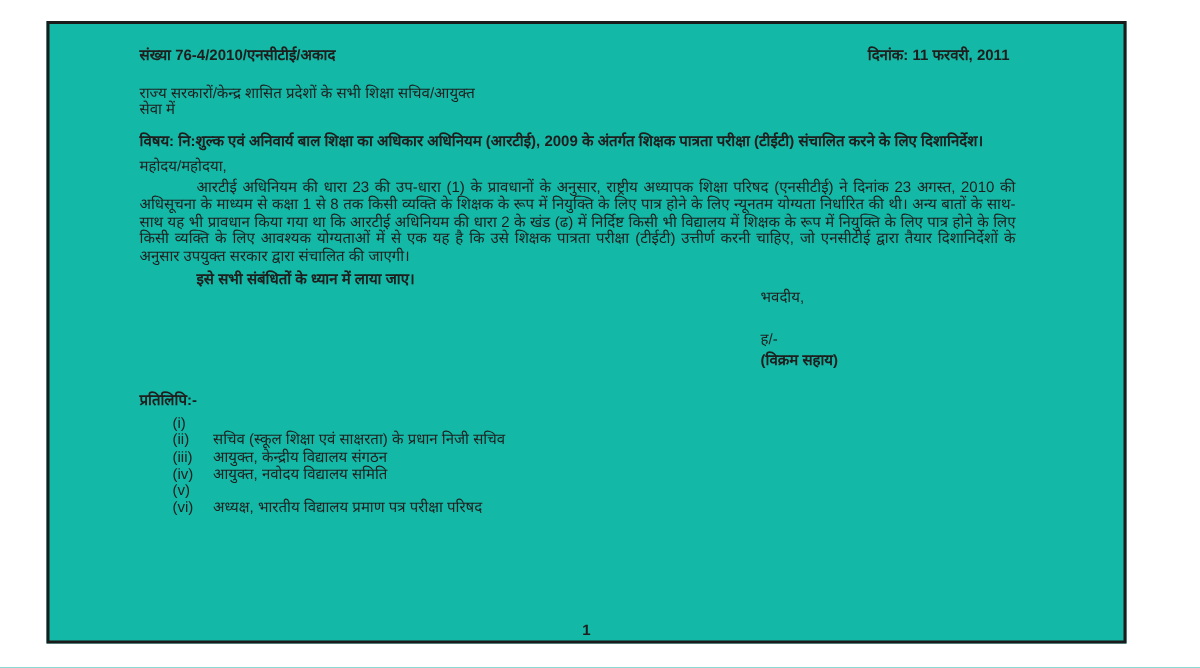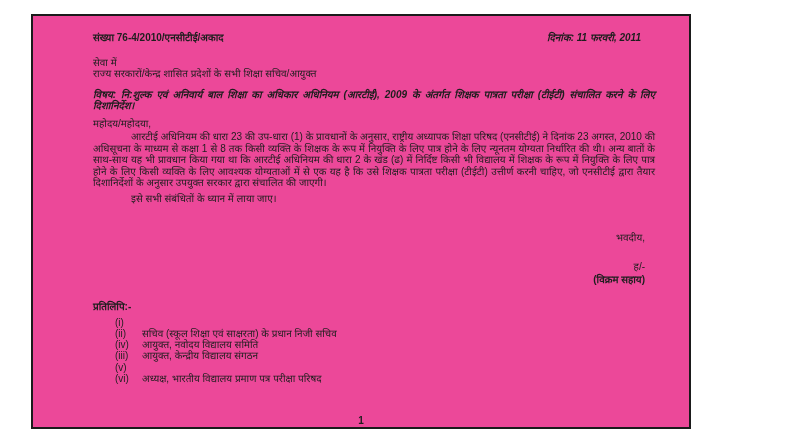--- a/index.html
+++ b/index.html
@@ -7,56 +7,55 @@
     width:800px;height:445px;
     background:#ffffff;
     font-family:"Liberation Sans","DejaVu Sans",sans-serif;
     color:#1e1e1e;
     position:relative;
     -webkit-font-smoothing:antialiased;
   }
   .page{
     position:absolute;
     left:31px;top:14px;
-    width:660px;height:415px;
+    width:720px;height:415px;
     border:2px solid #1b1b1b;
     box-sizing:border-box;
-    background:#ec4899;
-    padding:16px 34px 0 60px;
+    background:#14b8a6;
+    padding:16px 72px 0 60px;
     font-size:10px;
     line-height:11.5px;
     overflow:hidden;
   }
   .doc-header{
     display:flex;
     justify-content:space-between;
     margin-bottom:13px;
     font-weight:bold;
   }
-  .doc-header .date{margin-right:14px;font-style:italic;}
+  .doc-header .date{margin-right:4px;}
   .to-block{margin-bottom:9px;}
   .to-block div{margin:0;}
   .subject{
     font-weight:bold;
     text-align:justify;
     margin:0 0 6px 0;
-    font-style:italic;
   }
   .salutation{margin:0 0 2px 0;}
   .body-para{
     margin:0 0 4px 0;
     text-align:justify;
     text-indent:38px;
   }
-  .body-para.last{margin-bottom:28px;}
+  .body-para.last{margin-bottom:0;font-weight:bold;}
   .closing{
     width:160px;
     margin-left:auto;
     margin-right:10px;
-    text-align:right;
+    text-align:left;
   }
   .closing .valediction{margin-bottom:17px;}
   .closing .signed{margin-bottom:2px;}
   .closing .name,.closing .designation{line-height:11px;font-weight:bold;}
   .enclosure{margin:8px 0 3px 0;}
   .enclosure .label{font-weight:bold;}
   .copies-label{font-weight:bold;margin:16px 0 4px 0;}
   .copy-list{margin-left:22px;}
   .copy-row{display:flex;line-height:11.3px;}
   .copy-num{width:27px;flex:none;}
@@ -73,22 +72,22 @@
 <body>
 
 <div class="page">
 
   <div class="doc-header">
     <span class="ref">संख्या 76-4/2010/एनसीटीई/अकाद</span>
     <span class="date">दिनांक: 11 फरवरी, 2011</span>
   </div>
 
   <div class="to-block">
+    <div>राज्य सरकारों/केन्द्र शासित प्रदेशों के सभी शिक्षा सचिव/आयुक्त</div>
     <div>सेवा में</div>
-    <div>राज्य सरकारों/केन्द्र शासित प्रदेशों के सभी शिक्षा सचिव/आयुक्त</div>
   </div>
 
   <p class="subject">विषय: नि:शुल्क एवं अनिवार्य बाल शिक्षा का अधिकार अधिनियम (आरटीई), 2009 के अंतर्गत शिक्षक पात्रता परीक्षा (टीईटी) संचालित करने के लिए दिशानिर्देश।</p>
 
   <p class="salutation">महोदय/महोदया,</p>
 
   <p class="body-para">आरटीई अधिनियम की धारा 23 की उप-धारा (1) के प्रावधानों के अनुसार, राष्ट्रीय अध्यापक शिक्षा परिषद (एनसीटीई) ने दिनांक 23 अगस्त, 2010 की अधिसूचना के माध्यम से कक्षा 1 से 8 तक किसी व्यक्ति के शिक्षक के रूप में नियुक्ति के लिए पात्र होने के लिए न्यूनतम योग्यता निर्धारित की थी। अन्य बातों के साथ-साथ यह भी प्रावधान किया गया था कि आरटीई अधिनियम की धारा 2 के खंड (ढ) में निर्दिष्ट किसी भी विद्यालय में शिक्षक के रूप में नियुक्ति के लिए पात्र होने के लिए किसी व्यक्ति के लिए आवश्यक योग्यताओं में से एक यह है कि उसे शिक्षक पात्रता परीक्षा (टीईटी) उत्तीर्ण करनी चाहिए, जो एनसीटीई द्वारा तैयार दिशानिर्देशों के अनुसार उपयुक्त सरकार द्वारा संचालित की जाएगी।</p>
   <p class="body-para last">इसे सभी संबंधितों के ध्यान में लाया जाए।</p>
 
   <div class="closing">
@@ -102,26 +101,26 @@
 
   <div class="copy-list">
     <div class="copy-row">
       <span class="copy-num">(i)</span>
     </div>
     <div class="copy-row">
       <span class="copy-num">(ii)</span>
       <span>सचिव (स्कूल शिक्षा एवं साक्षरता) के प्रधान निजी सचिव</span>
     </div>
     <div class="copy-row">
+      <span class="copy-num">(iii)</span>
+      <span>आयुक्त, केन्द्रीय विद्यालय संगठन</span>
+    </div>
+    <div class="copy-row">
       <span class="copy-num">(iv)</span>
       <span>आयुक्त, नवोदय विद्यालय समिति</span>
-    </div>
-    <div class="copy-row">
-      <span class="copy-num">(iii)</span>
-      <span>आयुक्त, केन्द्रीय विद्यालय संगठन</span>
     </div>
     <div class="copy-row">
       <span class="copy-num">(v)</span>
     </div>
     <div class="copy-row">
       <span class="copy-num">(vi)</span>
       <span>अध्यक्ष, भारतीय विद्यालय प्रमाण पत्र परीक्षा परिषद</span>
     </div>
   </div>
 

